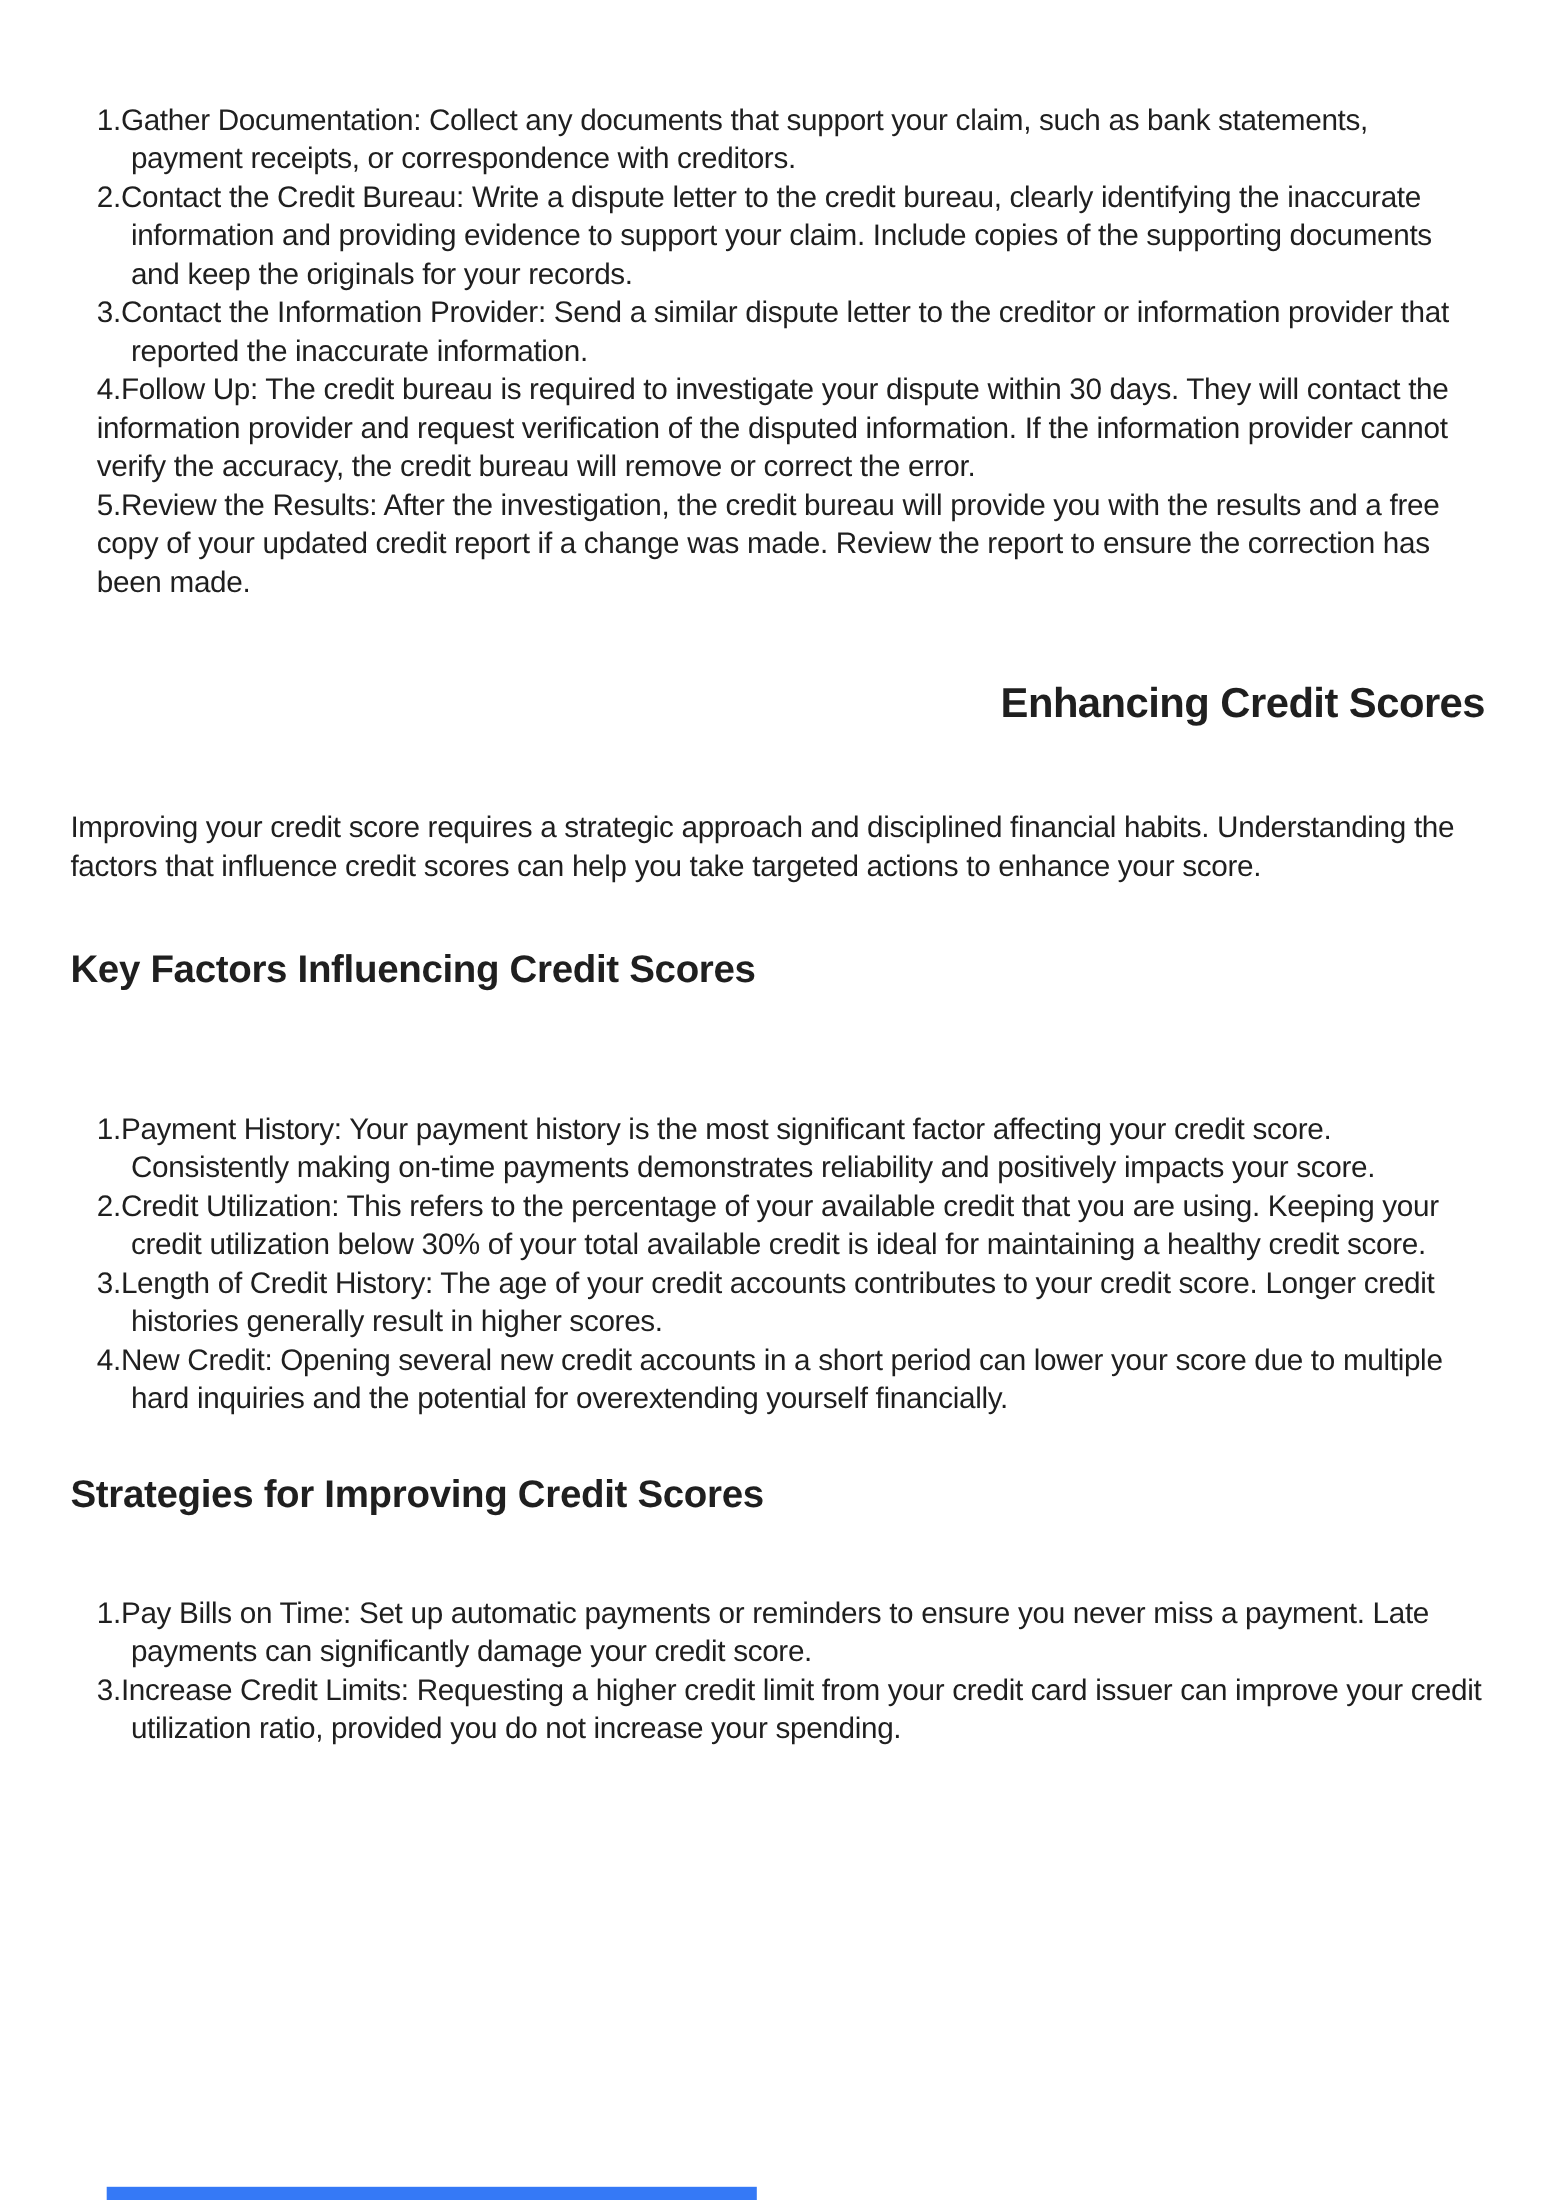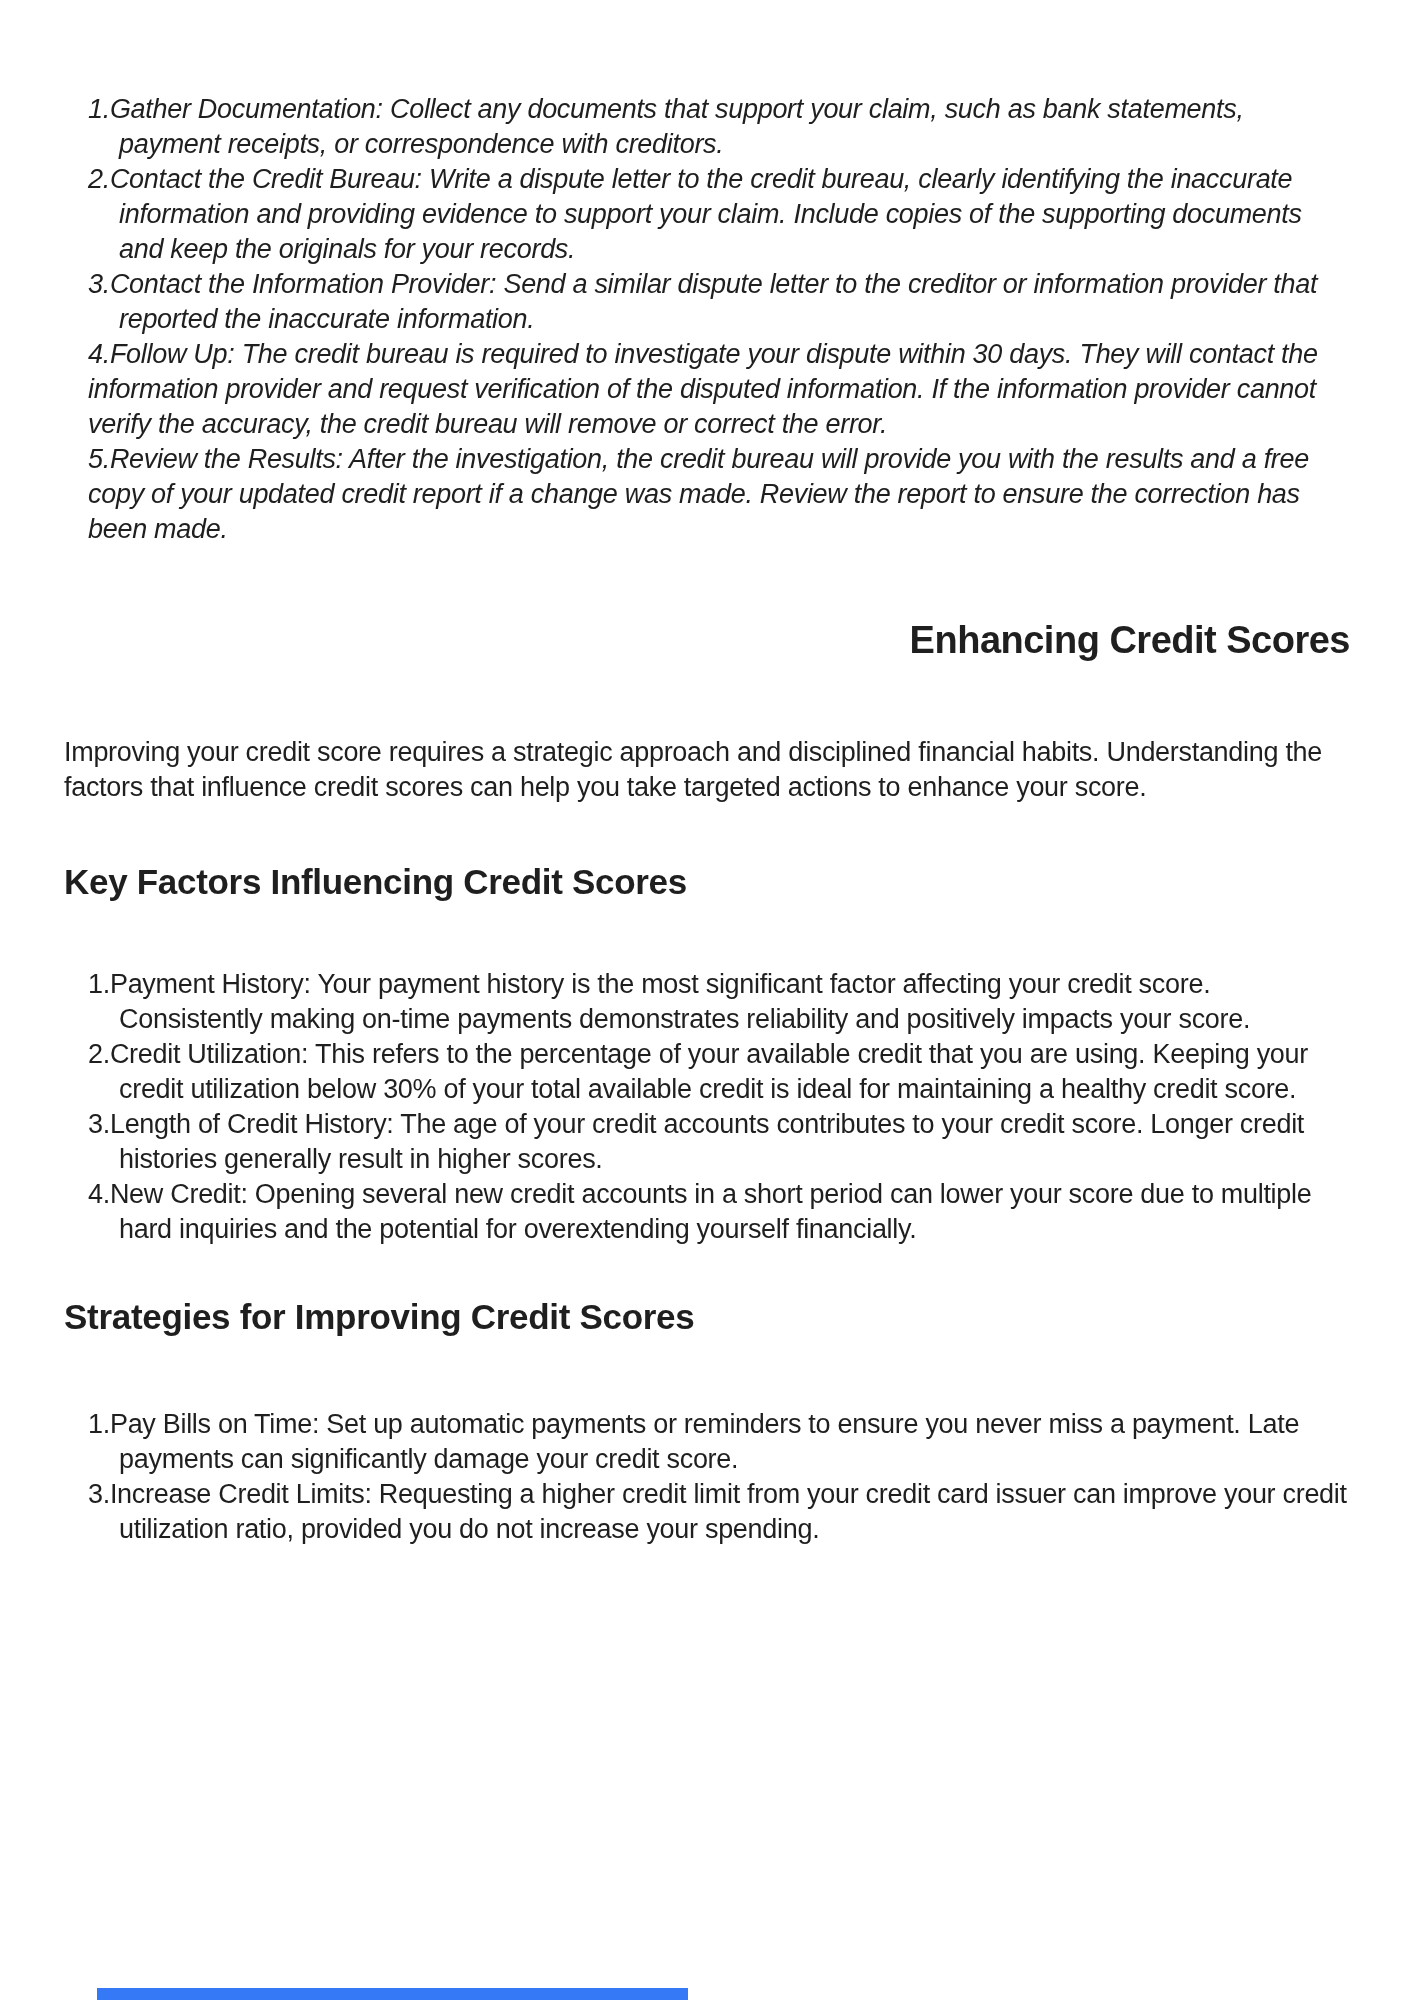--- a/index.html
+++ b/index.html
@@ -41,24 +41,24 @@
     text-align: right;
   }
   h2.doc-h2 {
     font-size: 35px;
     line-height: 34px;
     font-weight: bold;
     letter-spacing: -0.3px;
     margin: 60px 0 0 0;
   }
   .intro { margin: 72px 0 16px 0; }
-  .list-key-factors { margin-top: 68px; }
+  .list-key-factors { margin-top: 110px; }
   h2.strategies { margin-top: 53px; }
   .list-strategies { margin-top: 73px; }
-  .list-dispute { margin-top: 0; font-style: italic; }
+  .list-dispute { margin-top: 0; }
   .accent-bar {
     position: absolute;
     left: 97px;
     bottom: 0;
     width: 591px;
     height: 12px;
   }
 </style>
 </head>
 <body>

